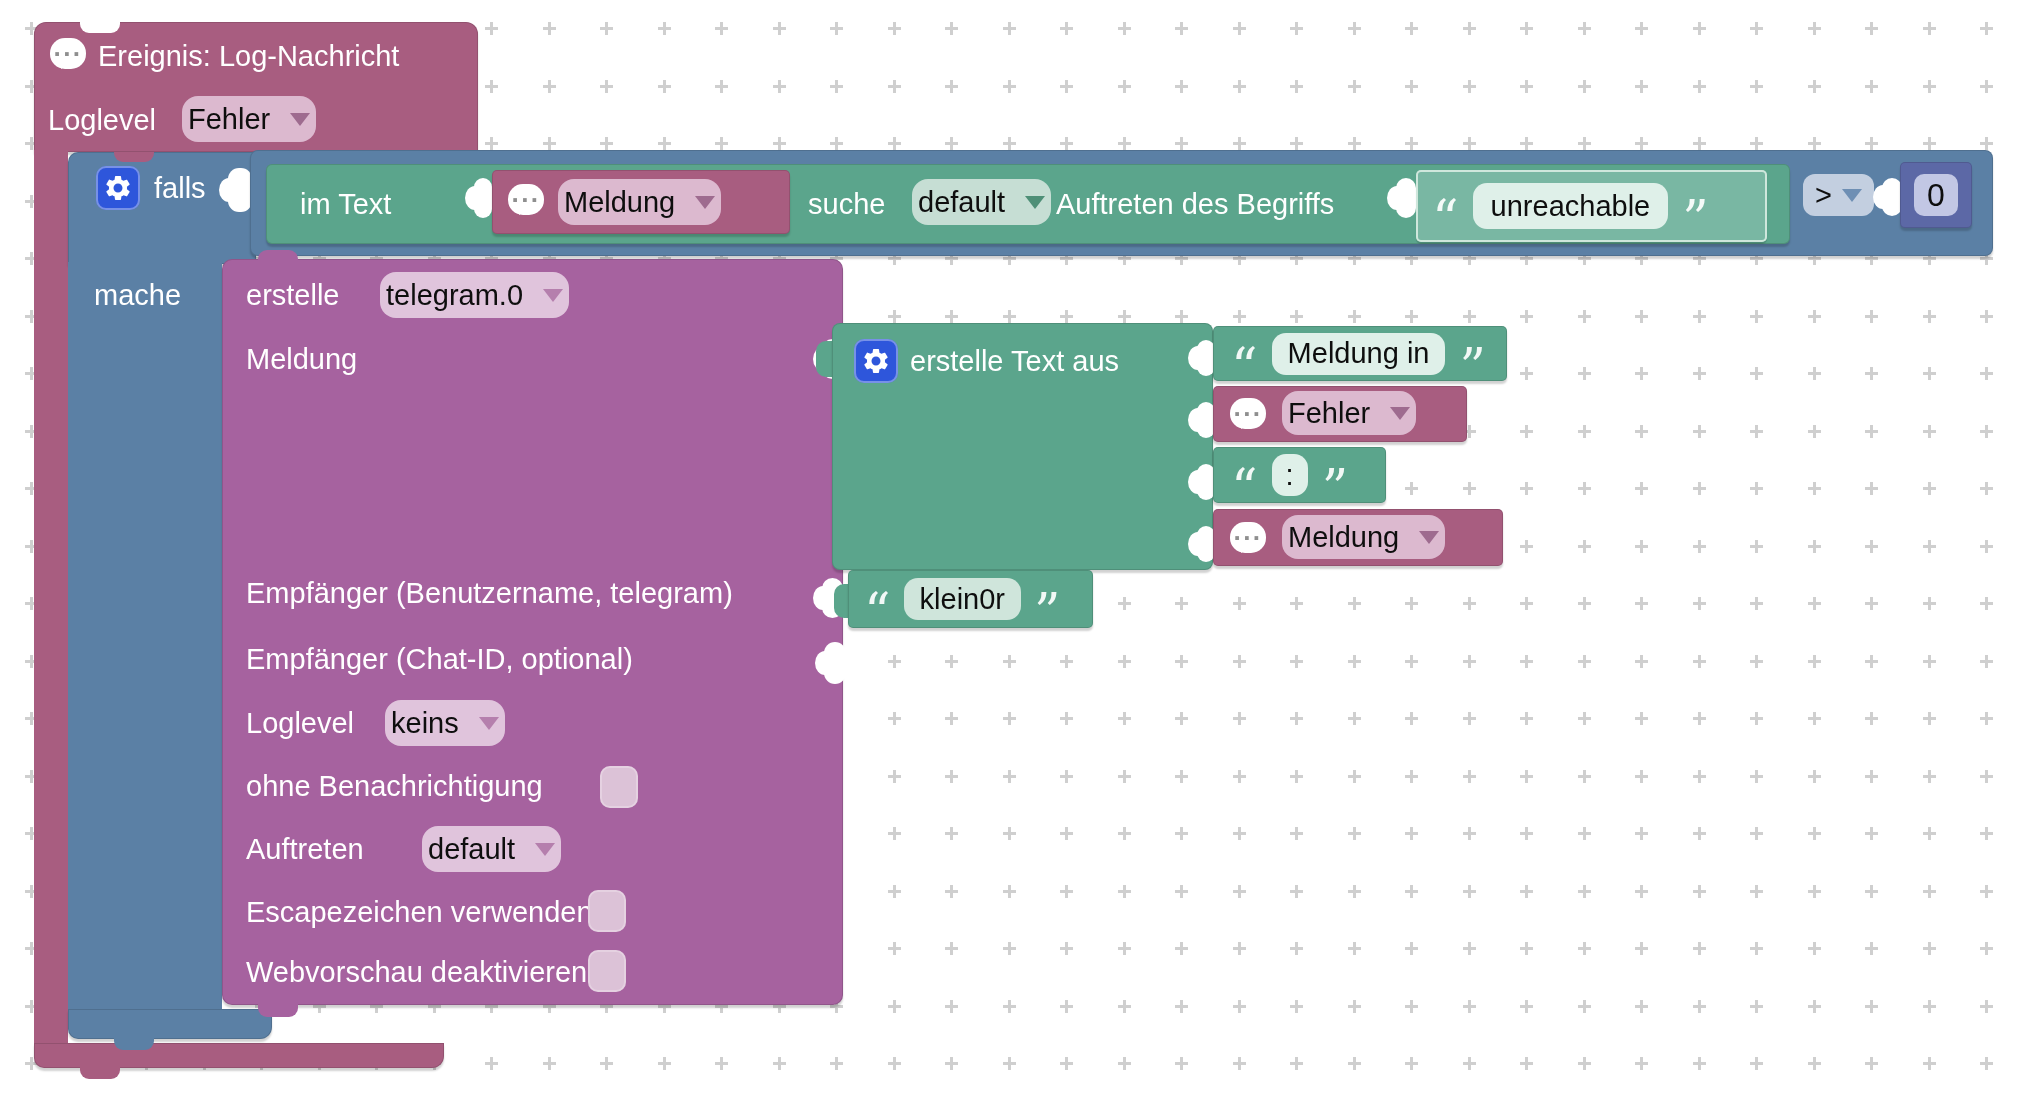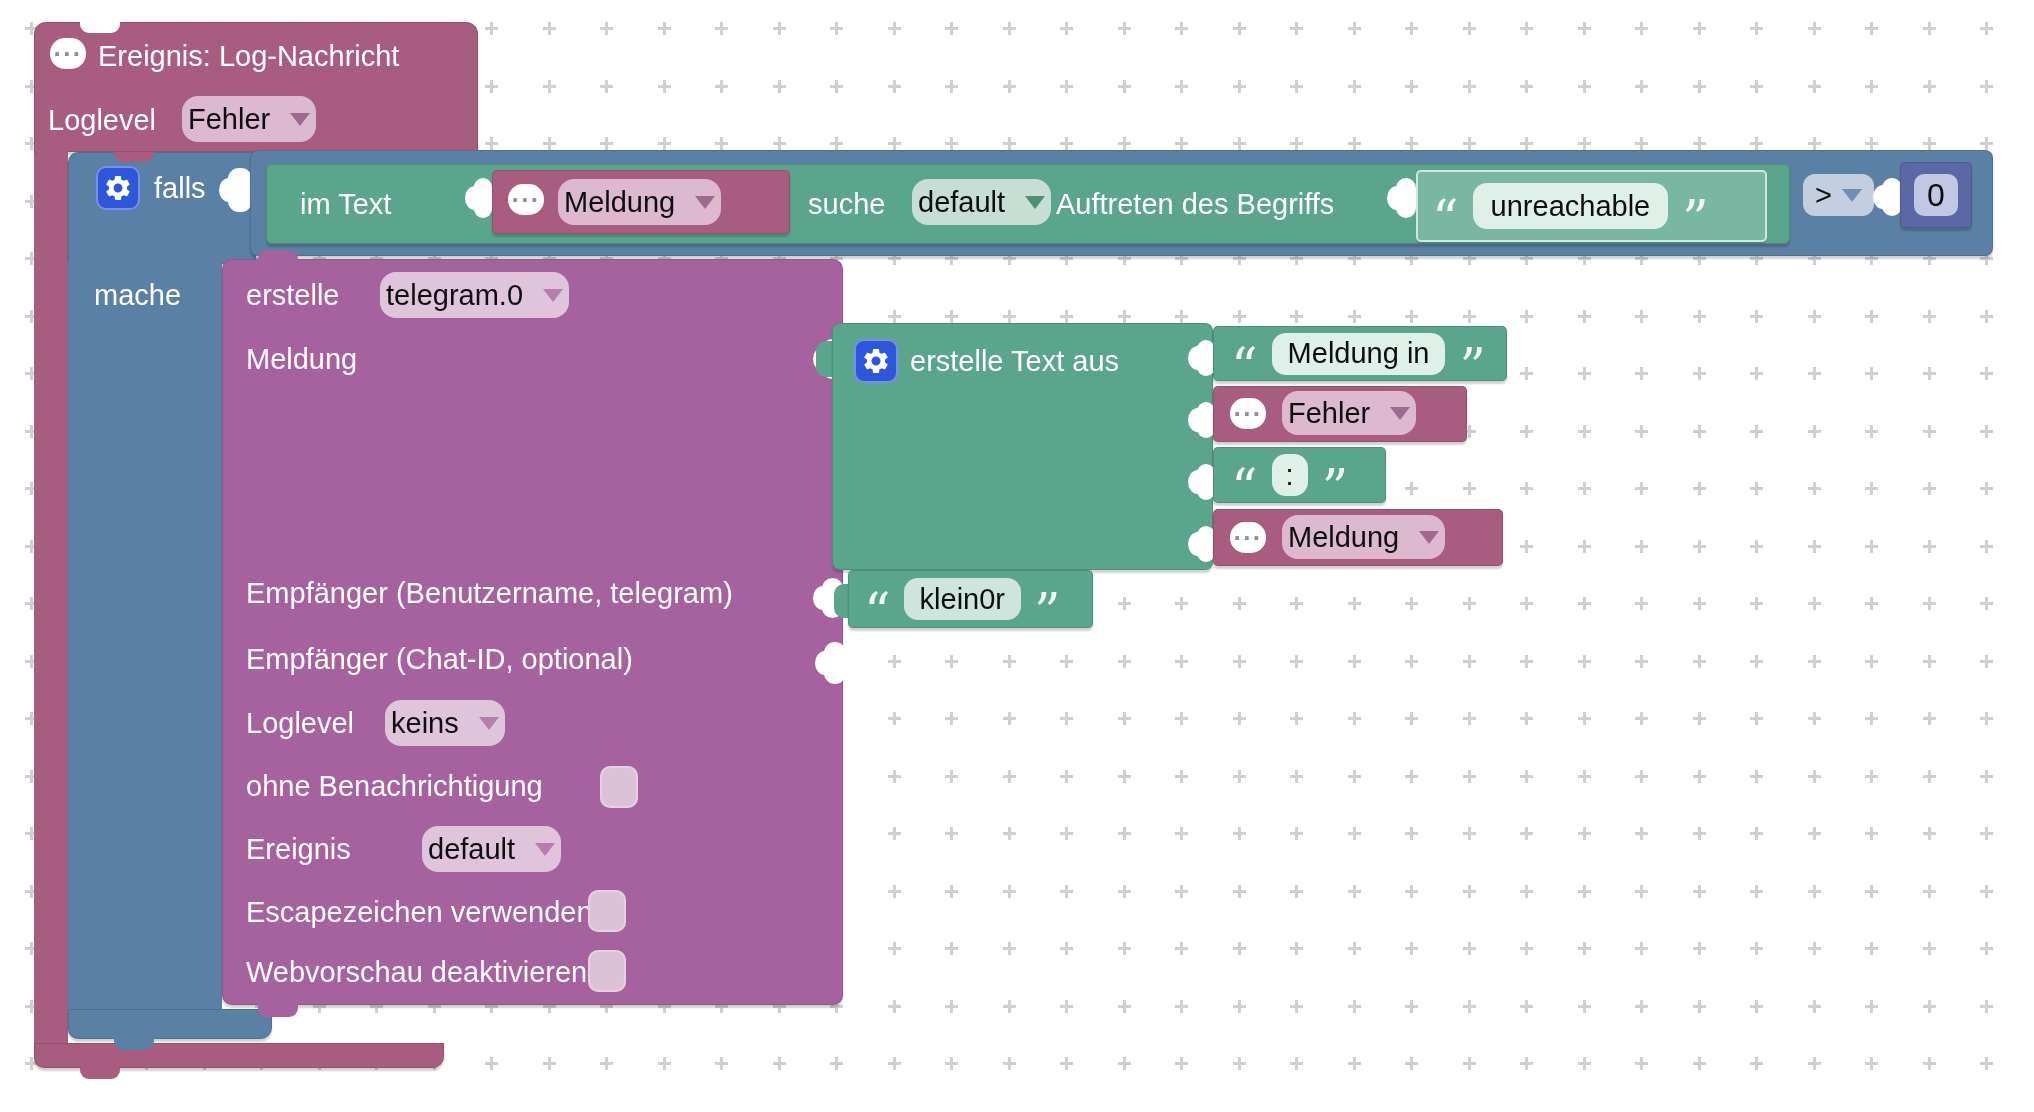--- a/index.html
+++ b/index.html
@@ -813,21 +813,21 @@
 
     <div class="lbl" style="left:246px;top:702px;height:42px;">Loglevel</div>
     <span class="pill pill-purple" style="left:385px;top:700px;">
       <span>keins</span>
       <b class="tri tri-purple"></b>
     </span>
 
     <div class="lbl" style="left:246px;top:766px;height:40px;">ohne Benachrichtigung</div>
     <span class="checkbox" style="left:600px;top:766px;"></span>
 
-    <div class="lbl" style="left:246px;top:828px;height:42px;">Ereignis</div>
+    <div class="lbl" style="left:246px;top:828px;height:42px;">Auftreten</div>
     <span class="pill pill-purple" style="left:422px;top:826px;">
       <span>default</span>
       <b class="tri tri-purple"></b>
     </span>
 
     <div class="lbl" style="left:246px;top:892px;height:40px;">Escapezeichen verwenden</div>
     <span class="checkbox" style="left:588px;top:890px;"></span>
 
     <div class="lbl" style="left:246px;top:952px;height:40px;">Webvorschau deaktivieren</div>
     <span class="checkbox" style="left:588px;top:950px;"></span>

